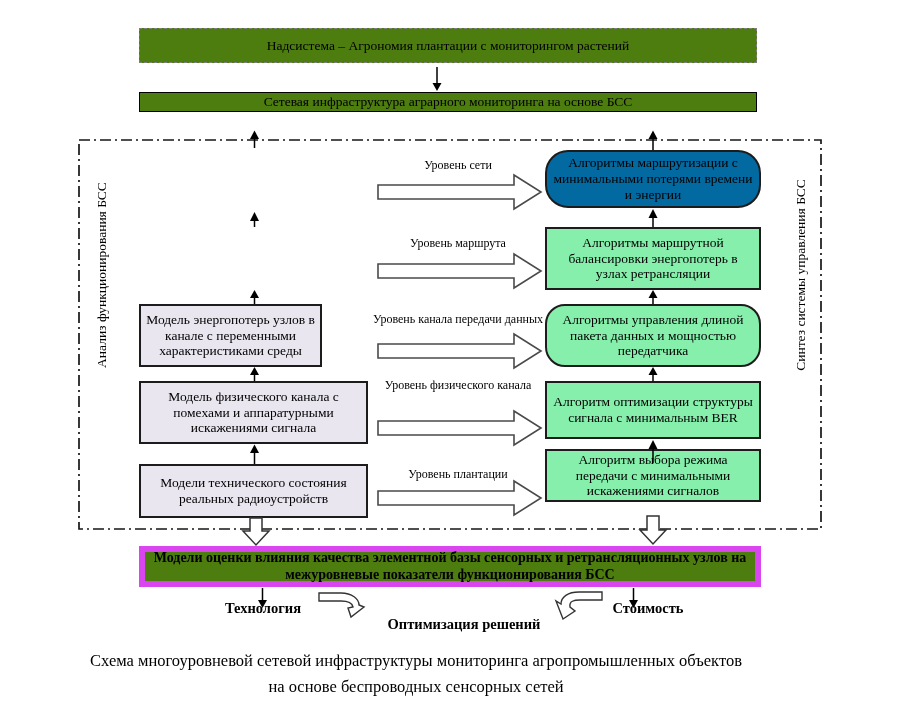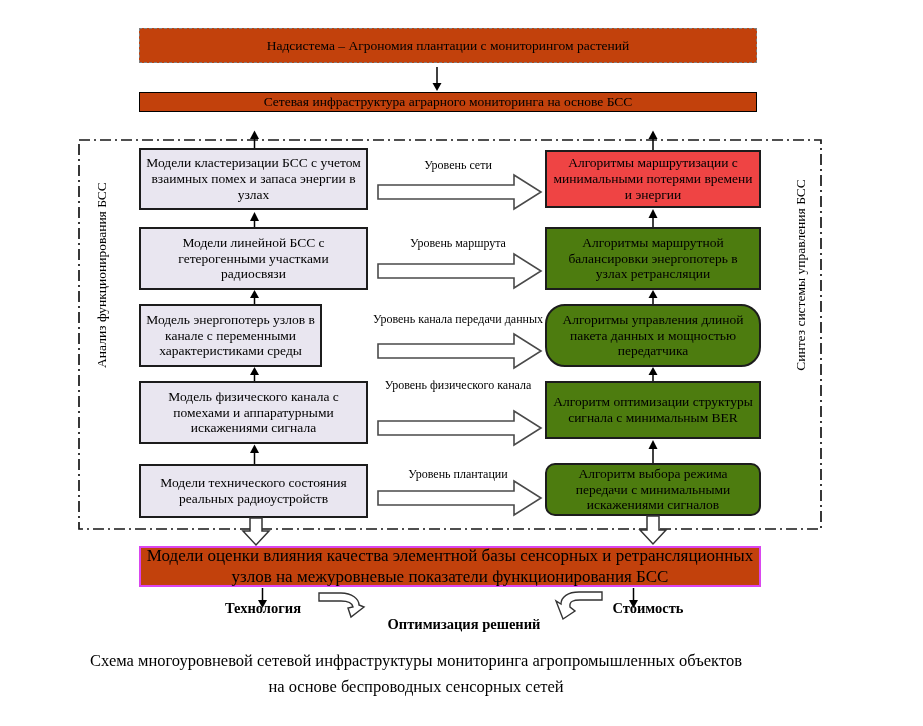--- a/index.html
+++ b/index.html
@@ -4,29 +4,29 @@
 <style>
   html,body{margin:0;padding:0;background:#fff;}
   .canvas{
     position:relative;width:923px;height:726px;background:#ffffff;overflow:hidden;
     font-family:"Liberation Serif","DejaVu Serif",serif;color:#000;
   }
   .overlay{position:absolute;left:0;top:0;width:923px;height:726px;z-index:2;pointer-events:none;}
   .box{
     position:absolute;box-sizing:border-box;z-index:1;
     display:flex;align-items:center;justify-content:center;text-align:center;
-    background:#c2410c;border:2px solid #1c1c1c;
+    background:#4d7c0f;border:2px solid #1c1c1c;
     font-size:13.5px;line-height:1.18;padding:2px 5px;
   }
   .dashed-box{border:1.6px dashed #7f7f7f;}
   .plain-box{border:1.5px solid #000;}
-  .wide-box{border:2px solid #d946ef;font-size:17px;}
+  .wide-box{border:6px solid #d946ef;font-size:14px;font-weight:bold;}
   .model-box{background:#e9e6f0;}
-  .algo-box{background:#4d7c0f;}
-  .algo-box-first{background:#ef4444;}
+  .algo-box{background:#86efac;}
+  .algo-box-first{background:#0369a1;border-radius:23px;}
   .lvl{
     position:absolute;z-index:3;left:370px;width:176px;text-align:center;
     font-size:12px;line-height:1.18;
   }
   .vwrap{position:absolute;z-index:3;}
   .vwrap span{
     position:absolute;top:50%;left:50%;
     transform:translate(-50%,-50%) rotate(-90deg);
     white-space:nowrap;font-size:13.5px;
   }
@@ -124,26 +124,20 @@
     <span>Сетевая инфраструктура аграрного мониторинга на основе БСС</span>
   </div>
 
   <div class="vwrap" style="left:88px;top:140px;width:28px;height:270px;">
     <span>Анализ функционирования БСС</span>
   </div>
   <div class="vwrap" style="left:787px;top:140px;width:28px;height:270px;">
     <span>Синтез системы управления БСС</span>
   </div>
 
-  <div class="box model-box" style="left:139px;top:148px;width:229px;height:62px;">
-    <span>Модели кластеризации БСС с учетом взаимных помех и запаса энергии в узлах</span>
-  </div>
-  <div class="box model-box" style="left:139px;top:227px;width:229px;height:63px;">
-    <span>Модели линейной БСС с гетерогенными участками радиосвязи</span>
-  </div>
   <div class="box model-box" style="left:139px;top:304px;width:183px;height:63px;">
     <span>Модель энергопотерь узлов в канале с переменными характеристиками среды</span>
   </div>
   <div class="box model-box" style="left:139px;top:381px;width:229px;height:63px;">
     <span>Модель физического канала с помехами и аппаратурными искажениями сигнала</span>
   </div>
   <div class="box model-box" style="left:139px;top:464px;width:229px;height:54px;">
     <span>Модели технического состояния реальных радиоустройств</span>
   </div>
 
@@ -168,21 +162,21 @@
   </div>
   <div class="box algo-box" style="left:545px;top:227px;width:216px;height:63px;">
     <span>Алгоритмы маршрутной балансировки энергопотерь в узлах ретрансляции</span>
   </div>
   <div class="box algo-box" style="left:545px;top:304px;width:216px;height:63px;border-radius:20px;">
     <span>Алгоритмы управления длиной пакета данных и мощностью передатчика</span>
   </div>
   <div class="box algo-box" style="left:545px;top:381px;width:216px;height:58px;">
     <span>Алгоритм оптимизации структуры сигнала с минимальным BER</span>
   </div>
-  <div class="box algo-box" style="left:545px;top:463px;width:216px;height:53px;border-radius:10px;">
+  <div class="box algo-box" style="left:545px;top:449px;width:216px;height:53px;">
     <span>Алгоритм выбора режима передачи с минимальными искажениями сигналов</span>
   </div>
 
   <div class="box wide-box" style="left:139px;top:546px;width:622px;height:41px;">
     <span>Модели оценки влияния качества элементной базы сенсорных и ретрансляционных узлов на межуровневые показатели функционирования БСС</span>
   </div>
 
   <div class="freelabel" style="left:208px;top:600px;width:110px;">
     <span>Технология</span>
   </div>

